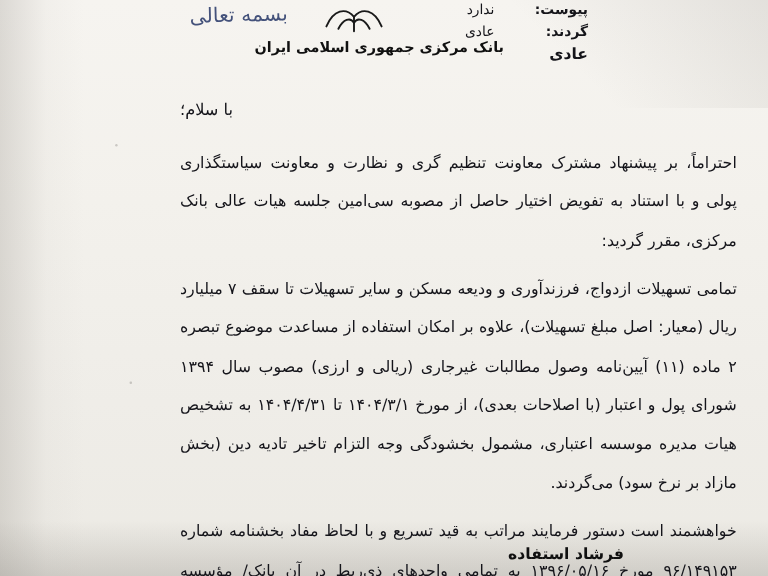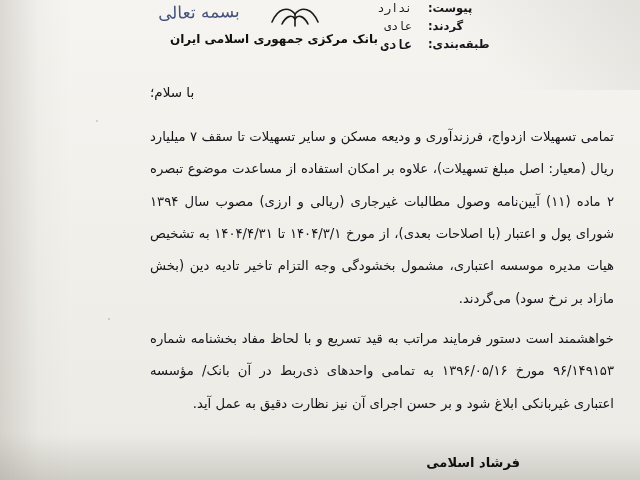--- a/index.html
+++ b/index.html
@@ -74,38 +74,37 @@
     line-height: 1.55;
   }
   .hdr-row {
     display: flex;
     justify-content: flex-start;
     gap: 16px;
     white-space: nowrap;
   }
   .hdr-label {
     min-width: 62px;
-    text-align: left;
+    text-align: right;
     font-weight: 600;
     color: #15151a;
   }
   .hdr-value {
     color: #15151a;
-    font-family: Liberation Mono, monospace;
   }
   .hdr-value.bold {
     font-weight: 700;
     font-size: 13px;
   }
   .hdr-logo-wrap {
     position: absolute;
     top: 0px;
     left: 170px;
     width: 250px;
-    text-align: left;
+    text-align: right;
     color: #141414;
   }
   .cbi-mark {
     display: block;
     margin: 0 auto 2px auto;
     width: 62px;
     height: 30px;
   }
   .hdr-bank-name {
     font-size: 12px;
@@ -174,44 +173,44 @@
     <div class="hdr-fields">
       <div class="hdr-row">
         <span class="hdr-label">پیوست:</span>
         <span class="hdr-value">ندارد</span>
       </div>
       <div class="hdr-row">
         <span class="hdr-label">گردند:</span>
         <span class="hdr-value">عادی</span>
       </div>
       <div class="hdr-row">
-        <span class="hdr-label">طبقه‌بندی:</span>
         <span class="hdr-value bold">عادی</span>
       </div>
     </div>
 
     <div class="hdr-logo-wrap">
       <svg class="cbi-mark" viewBox="0 0 62 30" aria-hidden="true">
         <g fill="none" stroke="#1a1a1a" stroke-width="1.6" stroke-linecap="round">
           <path d="M8 22 C 14 8, 24 6, 31 14"></path>
           <path d="M54 22 C 48 8, 38 6, 31 14"></path>
           <path d="M18 24 C 22 16, 28 14, 31 19"></path>
           <path d="M44 24 C 40 16, 34 14, 31 19"></path>
           <path d="M31 14 L 31 26"></path>
         </g>
       </svg>
       <div class="hdr-bank-name">بانک مرکزی جمهوری اسلامی ایران</div>
     </div>
   </div>
 
   <div class="body">
     <p class="salutation">با سلام؛</p>
+    <p class="para">احتراماً، بر پیشنهاد مشترک معاونت تنظیم گری و نظارت و معاونت سیاستگذاری پولی و با استناد به تفویض اختیار حاصل از مصوبه سی‌امین جلسه هیات عالی بانک مرکزی، مقرر گردید:</p>
     <p class="para">تمامی تسهیلات ازدواج، فرزندآوری و ودیعه مسکن و سایر تسهیلات تا سقف ۷ میلیارد ریال (معیار: اصل مبلغ تسهیلات)، علاوه بر امکان استفاده از مساعدت موضوع تبصره ۲ ماده (۱۱) آیین‌نامه وصول مطالبات غیرجاری (ریالی و ارزی) مصوب سال ۱۳۹۴ شورای پول و اعتبار (با اصلاحات بعدی)، از مورخ ۱۴۰۴/۳/۱ تا ۱۴۰۴/۴/۳۱ به تشخیص هیات مدیره موسسه اعتباری، مشمول بخشودگی وجه التزام تاخیر تادیه دین (بخش مازاد بر نرخ سود) می‌گردند.</p>
     <p class="para last">خواهشمند است دستور فرمایند مراتب به قید تسریع و با لحاظ مفاد بخشنامه شماره ۹۶/۱۴۹۱۵۳ مورخ ۱۳۹۶/۰۵/۱۶ به تمامی واحدهای ذی‌ربط در آن بانک/ مؤسسه اعتباری غیربانکی ابلاغ شود و بر حسن اجرای آن نیز نظارت دقیق به عمل آید.</p>
 
   </div>
 
-  <div class="signature">فرشاد اسلامی</div>
+  <div class="signature">فرشاد استفاده</div>
 
   <div class="speck" style="top:120px; left:96px; width:2px; height:2px;"></div>
   <div class="speck" style="top:318px; left:108px; width:1.5px; height:1.5px;"></div>
   <div class="speck" style="top:402px; left:604px; width:2px; height:2px;"></div>
 </div>
 
 </body></html>

